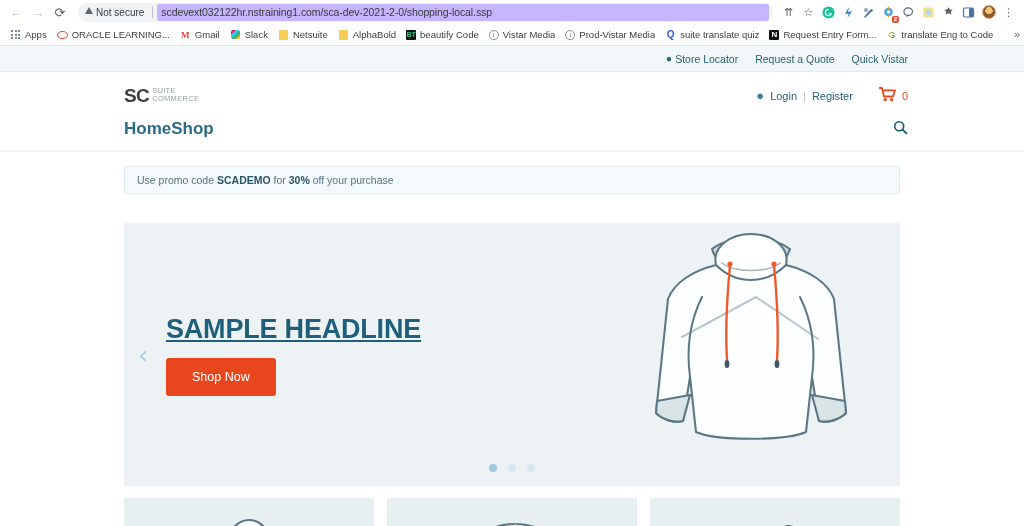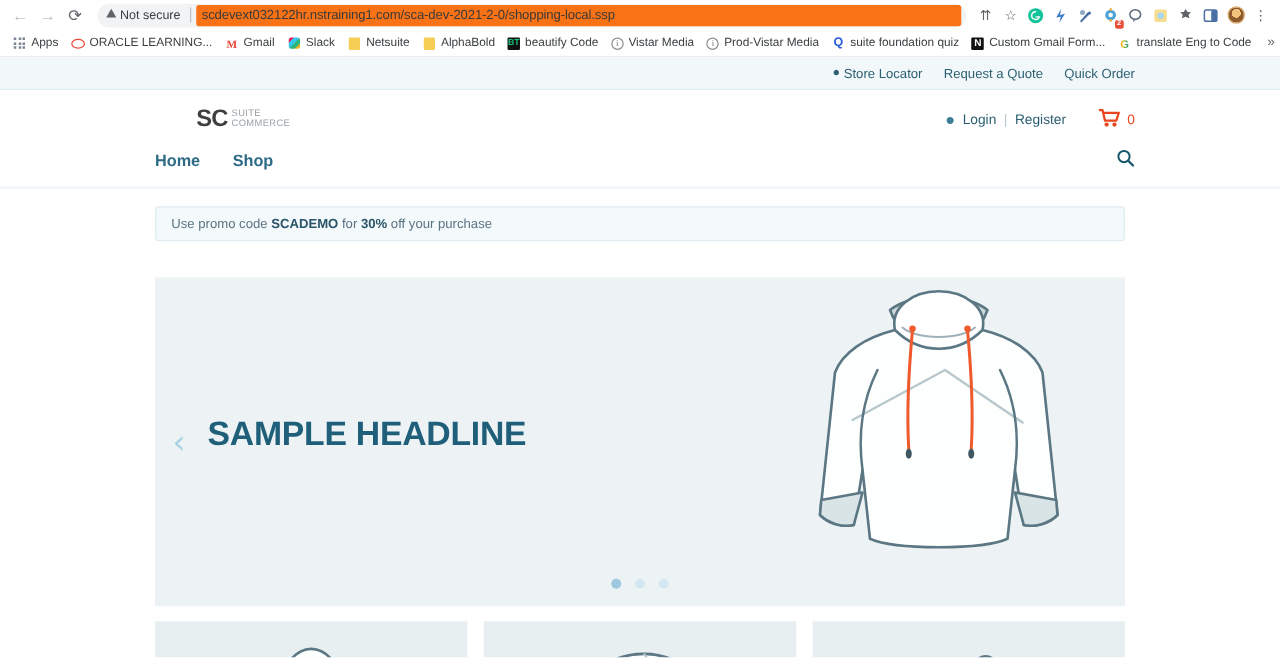--- a/index.html
+++ b/index.html
@@ -59,21 +59,21 @@
     border-left: 4px solid transparent;
     border-right: 4px solid transparent;
     border-bottom: 7px solid #5f6368;
     position: relative;
   }
   .omni-sep {
     width: 1px; height: 12px; background: #bdc1c6;
     margin: 0 4px; flex: 0 0 auto;
   }
   .url-highlight {
-    background: #f97316;
+    background: #c4b5fd;
     border-radius: 2px;
     padding: 2px 5px 2px 4px;
     font-size: 10.5px;
     color: #3a3a3a;
     white-space: nowrap;
     overflow: hidden;
     letter-spacing: -0.1px;
     flex: 1 1 auto;
     line-height: 13px;
   }
@@ -205,21 +205,21 @@
     display: flex;
     align-items: center;
     justify-content: space-between;
     padding-bottom: 14px;
   }
   .logo {
     display: flex; align-items: flex-start; gap: 3px;
   }
   .logo-sc {
     font-size: 19px; font-weight: bold; color: #3f3f3f;
-    letter-spacing: -0.6px; line-height: 19px; margin-left: 33px;
+    letter-spacing: -0.6px; line-height: 19px;
   }
   .logo-words {
     display: flex; flex-direction: column;
     color: #9aa1a6; font-size: 7.5px; line-height: 8.2px;
     letter-spacing: 0.3px; padding-top: 1px;
   }
   .header-actions { display: flex; align-items: center; gap: 26px; }
   .account-block {
     display: flex; align-items: center; gap: 6px;
     font-size: 11px; color: #2c5f72;
@@ -227,21 +227,21 @@
   .person-ico { color: #3b7c96; font-size: 13px; line-height: 13px; }
   .acct-sep { color: #b6c6cc; }
   .cart-block { display: flex; align-items: center; gap: 6px; }
   .cart-ico { font-size: 15px; color: #e8471d; line-height: 15px; }
   .cart-count { font-size: 11px; color: #e8471d; }
 
   .header-nav {
     display: flex; align-items: center; justify-content: space-between;
     padding-bottom: 11px;
   }
-  .nav-links { display: flex; gap: 26px; font-size: 13px; }
+  .nav-links { display: flex; font-size: 17px; }
   .nav-link { color: #2c6a86; font-weight: bold; }
   .search-ico { color: #19566e; font-size: 15px; }
 
   .header-rule { height: 2px; background: #eef4f7; }
 
   
   .promo-wrap { padding: 14px 124px 16px 124px; }
   .promo {
     background: #f4f9fb;
     border: 1px solid #e1ecf1;
@@ -258,21 +258,21 @@
     background: #edf3f5;
     height: 263px;
     position: relative;
     display: flex;
     align-items: center;
     overflow: hidden;
   }
   .hero-text { padding-left: 42px; width: 380px; }
   .hero-headline {
     font-size: 27px; font-weight: bold; color: #1f5f7a;
-    letter-spacing: -0.2px; margin: 0 0 14px 0; line-height: 30px;
+    letter-spacing: -0.2px; margin: 0 0 14px 0; line-height: 30px; text-decoration: underline;
   }
   .hero-desc {
     font-size: 12.5px; color: #3f7389; line-height: 19px;
     margin: 0 0 20px 0; letter-spacing: 0.1px;
   }
   .shop-now-btn {
     display: inline-block;
     background: #e8471d;
     color: #ffffff;
     font-size: 12.5px;
@@ -452,43 +452,43 @@
     <div class="bm">
       <span class="bm-fav fav-circle-i">i</span>
       <span class="bm-label">Vistar Media</span>
     </div>
     <div class="bm">
       <span class="bm-fav fav-circle-i">i</span>
       <span class="bm-label">Prod-Vistar Media</span>
     </div>
     <div class="bm">
       <span class="bm-fav fav-q">Q</span>
-      <span class="bm-label">suite foundation quiz</span>
+      <span class="bm-label">suite translate quiz</span>
     </div>
     <div class="bm">
       <span class="bm-fav fav-n">N</span>
-      <span class="bm-label">Custom Gmail Form...</span>
+      <span class="bm-label">Request Entry Form...</span>
     </div>
     <div class="bm">
       <span class="bm-fav fav-g">G</span>
       <span class="bm-label">translate Eng to Code</span>
     </div>
     <div class="bm-overflow">»</div>
   </div>
 </div>
 
 <div class="page">
 
   <div class="utility-bar">
     <a class="util-link">
       <span class="pin-ico">●</span>
       <span>Store Locator</span>
     </a>
     <a class="util-link">Request a Quote</a>
-    <a class="util-link">Quick Order</a>
+    <a class="util-link">Quick Vistar</a>
   </div>
 
   <div class="site-header">
     <div class="header-top">
       <div class="logo">
         <span class="logo-sc">SC</span>
         <span class="logo-words">
           <span>SUITE</span>
           <span>COMMERCE</span>
         </span>
@@ -535,20 +535,21 @@
     </div>
   </div>
 
   <div class="hero-wrap">
     <div class="hero">
 
       <div class="hero-arrow left">‹</div>
 
       <div class="hero-text">
         <h1 class="hero-headline">SAMPLE HEADLINE</h1>
+        <button class="shop-now-btn">Shop Now</button>
       </div>
 
       <div class="hero-image">
         <svg width="250" height="250" viewBox="0 0 250 250">
           <g fill="none" stroke="#5c7784" stroke-width="2.1" stroke-linejoin="round" stroke-linecap="round">
 
             <path d="M86 22 C104 8 146 8 164 22 C158 40 140 50 125 50 C110 50 92 40 86 22 Z" fill="#cfd8da" stroke="#5c7784"></path>
 
             <path d="M90 38 C66 44 48 56 42 72 L30 186 C37 193 48 196 57 194 L64 150 L70 205 C90 214 160 214 180 205 L186 150 L193 194 C202 196 213 193 220 186 L208 72 C202 56 184 44 160 38 Z" fill="#fdfefe"></path>
 

